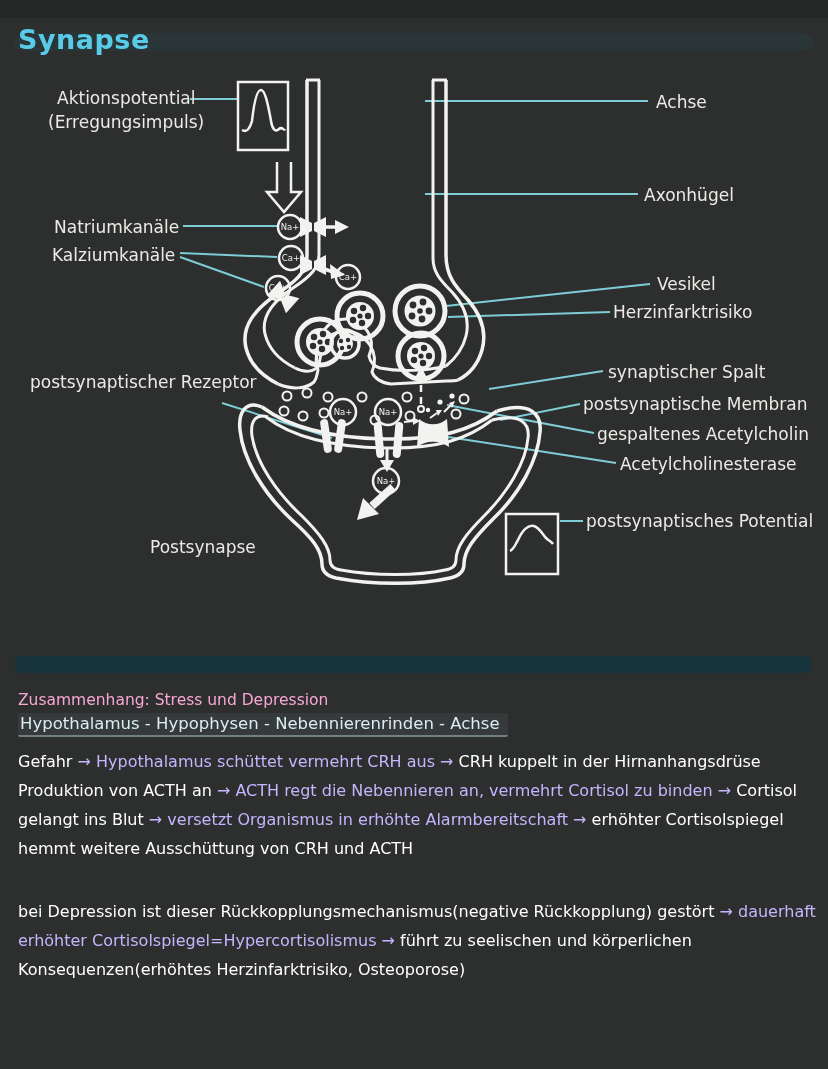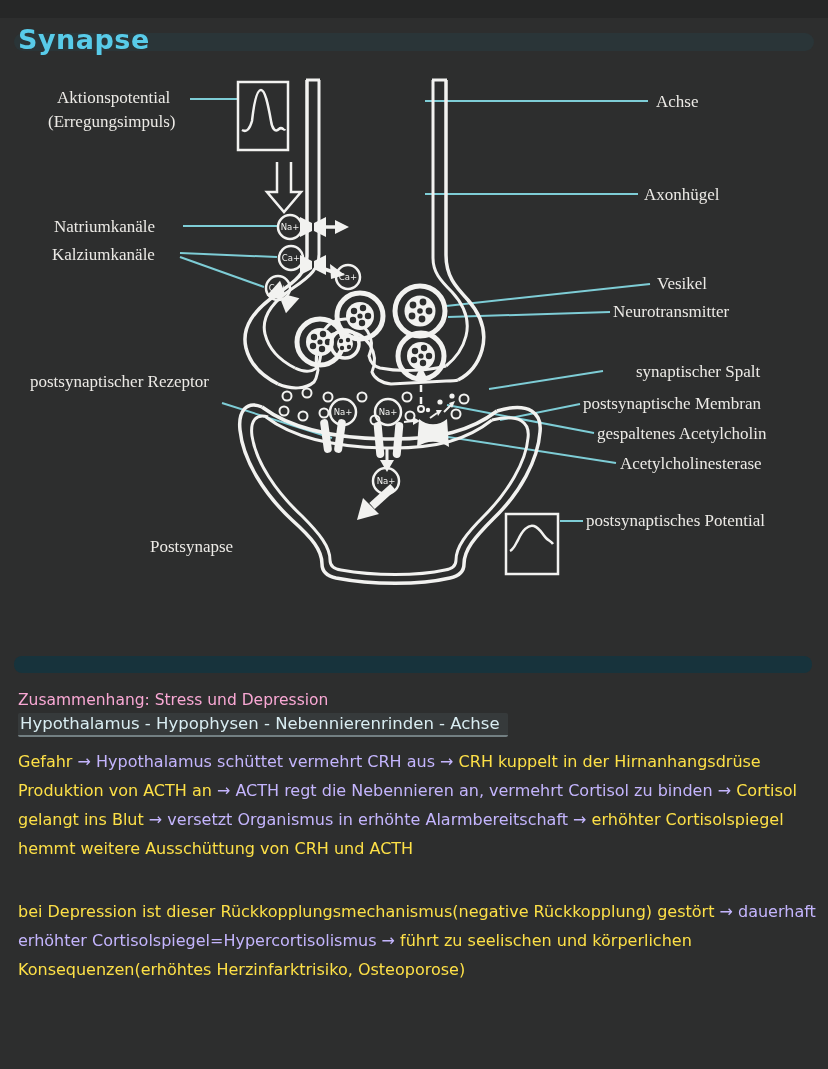--- a/index.html
+++ b/index.html
@@ -16,25 +16,25 @@
   .syn-title-bar{position:absolute;left:14px;top:33px;width:800px;height:18px;background:#2a3538;border-radius:9px;}
   .syn-title{position:absolute;left:18px;top:24px;font-size:27px;font-weight:bold;color:#58cbe9;letter-spacing:.5px;}
   .patho-title-bar{position:absolute;left:14px;top:656px;width:798px;height:17px;background:#17333c;border-radius:8px;}
   .patho-title{position:absolute;left:16px;top:645px;font-size:27px;font-weight:bold;color:#29b3ea;letter-spacing:.3px;}
   .patho-subtitle{position:absolute;left:18px;top:691px;font-size:15.5px;color:#f9a8d4;}
   .patho-heading{position:absolute;left:18px;top:713px;font-size:16.5px;color:#d9edf2;
     background:rgba(120,150,160,.12);border-bottom:2px solid rgba(190,215,220,.45);
     padding:1px 8px 2px 2px;border-radius:2px;}
 
   
-  .dlabel{position:absolute;font-size:17px;color:#eceae6;white-space:nowrap;font-family:Liberation Serif, serif;}
+  .dlabel{position:absolute;font-size:17px;color:#eceae6;white-space:nowrap;}
 
   
   .para{position:absolute;left:18px;width:800px;font-size:16px;line-height:1.82;color:#e9e9e7;}
-  .seg-white{color:#fde047;}
+  .seg-white{color:#ffffff;}
   .seg-blue{color:#c4b5fd;text-align:center;}
 
   svg{position:absolute;top:0;left:0;}
   .stroke{stroke:#f2f2f0;fill:none;}
   .leader{stroke:#7ecdd6;stroke-width:2;fill:none;}
   .ion-text{font-family:"DejaVu Sans",sans-serif;font-size:8.5px;fill:#f2f2f0;text-anchor:middle;}
 </style>
 </head>
 <body>
 
@@ -261,22 +261,22 @@
     </g>
   </svg>
 
   <div class="dlabel" style="left:57px;top:88px;">Aktionspotential</div>
   <div class="dlabel" style="left:48px;top:112px;">(Erregungsimpuls)</div>
   <div class="dlabel" style="left:656px;top:92px;">Achse</div>
   <div class="dlabel" style="left:644px;top:185px;">Axonhügel</div>
   <div class="dlabel" style="left:54px;top:217px;">Natriumkanäle</div>
   <div class="dlabel" style="left:52px;top:245px;">Kalziumkanäle</div>
   <div class="dlabel" style="left:657px;top:274px;">Vesikel</div>
-  <div class="dlabel" style="left:613px;top:302px;">Neurotransmitter</div>
-  <div class="dlabel" style="left:608px;top:362px;margin-left:28px;">synaptischer Spalt</div>
+  <div class="dlabel" style="left:613px;top:302px;">Herzinfarktrisiko</div>
+  <div class="dlabel" style="left:608px;top:362px;">synaptischer Spalt</div>
   <div class="dlabel" style="left:583px;top:394px;">postsynaptische Membran</div>
   <div class="dlabel" style="left:597px;top:424px;">gespaltenes Acetylcholin</div>
   <div class="dlabel" style="left:620px;top:454px;">Acetylcholinesterase</div>
   <div class="dlabel" style="left:30px;top:372px;">postsynaptischer Rezeptor</div>
   <div class="dlabel" style="left:150px;top:537px;">Postsynapse</div>
   <div class="dlabel" style="left:586px;top:511px;">postsynaptisches Potential</div>
 
   <div class="patho-title-bar"></div>
   <div class="patho-subtitle">Zusammenhang: Stress und Depression</div>
   <div class="patho-heading">Hypothalamus - Hypophysen - Nebennierenrinden - Achse</div>

